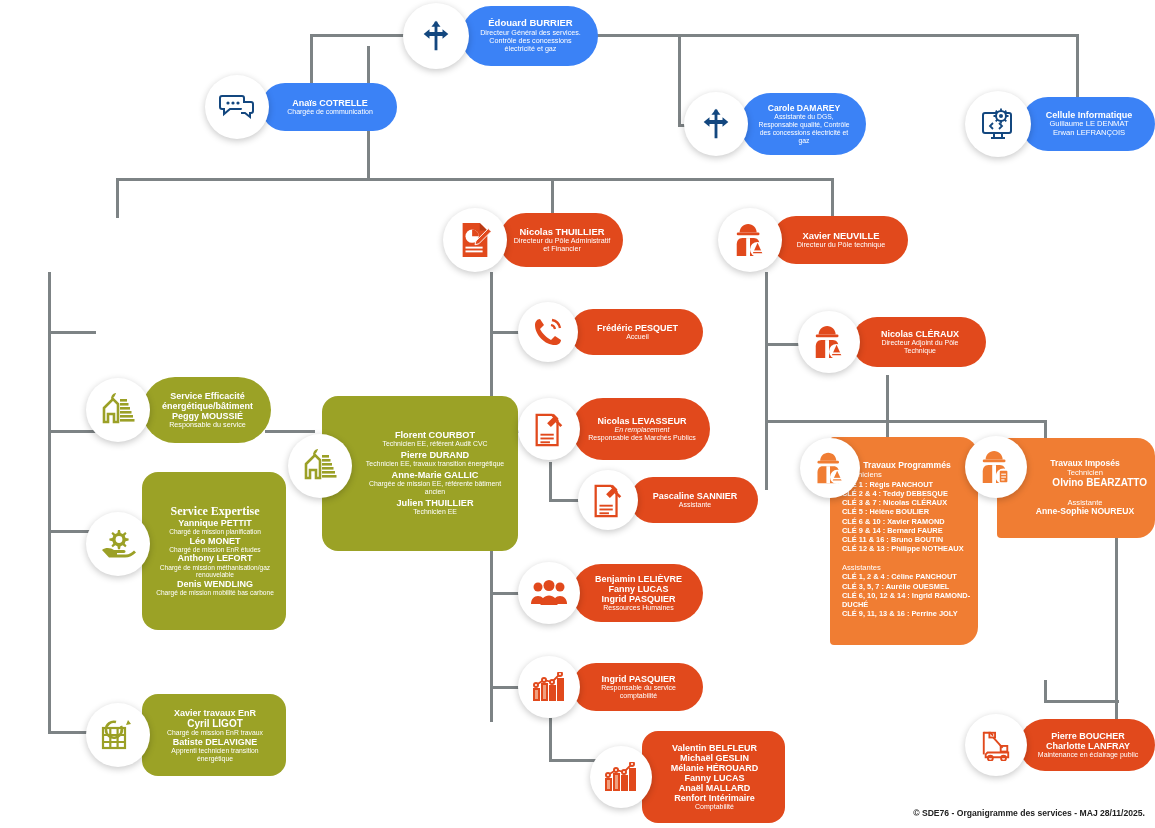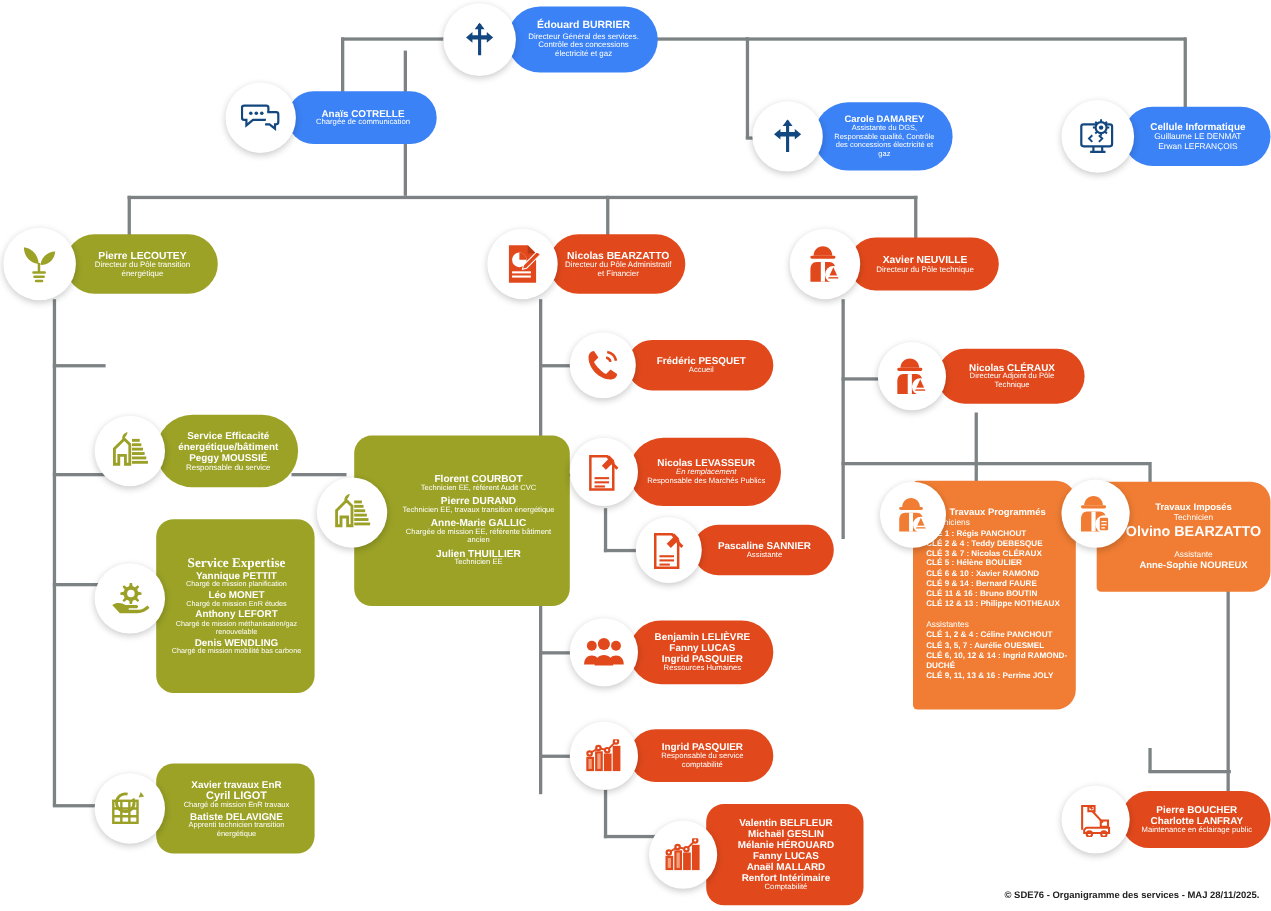--- a/index.html
+++ b/index.html
@@ -159,36 +159,20 @@
         <path d="M14 16 l-3 3 l3 3 M20 16 l3 3 l-3 3" stroke-width="1.8"></path>
       </svg>
     </div>
     <div class="pill round c-blue" style="margin-left:56px; width:134px; min-height:54px;">
       <div class="nm" style="font-size:9px;">Cellule Informatique</div>
       <div class="rl" style="font-size:7.6px;">Guillaume LE DENMAT</div>
       <div class="rl" style="font-size:7.6px;">Erwan LEFRANÇOIS</div>
     </div>
   </div>
 
-  <div class="node" style="left:3px; top:206px; width:195px; height:68px;">
-    <div class="disc" style="width:66px; height:66px;">
-      <svg width="36" height="38" viewBox="0 0 36 40" fill="#9ba226">
-        <path d="M17 20 C17 12 11 5 3 4 C3 13 9 19 17 20 Z"></path>
-        <path d="M19 20 C20 13 26 8 33 8 C32 16 27 21 19 21 Z"></path>
-        <rect x="16.2" y="19" width="2.4" height="9"></rect>
-        <rect x="11" y="27" width="13" height="2.4" rx="1"></rect>
-        <rect x="12" y="31" width="11" height="2.4" rx="1"></rect>
-        <rect x="13.5" y="35" width="8" height="2.4" rx="1"></rect>
-      </svg>
-    </div>
-    <div class="pill round c-olive" style="margin-left:56px; width:139px; min-height:54px;">
-      <div class="nm" style="font-size:9.4px;">Pierre LECOUTEY</div>
-      <div class="rl" style="font-size:7.2px;">Directeur du Pôle transition énergétique</div>
-    </div>
-  </div>
 
 
   <div class="node" style="left:86px; top:371px; width:185px; height:78px;">
     <div class="disc" style="width:64px; height:64px;">
       <svg width="36" height="36" viewBox="0 0 36 36" fill="#9ba026">
         <path d="M4 16 L13 7 L18 12 v18 h-4 v-8 h-6 v8 h-4 Z" fill="none" stroke="#9ba026" stroke-width="2.6"></path>
         <path d="M11 7 C11 3 14 1 16 1 C15 4 14 6 11 7 Z"></path>
         <rect x="20" y="7" width="7" height="2.6"></rect>
         <rect x="20" y="11" width="8.5" height="2.6"></rect>
         <rect x="20" y="15" width="10" height="2.6"></rect>
@@ -295,21 +279,21 @@
         <path d="M4 2 h18 l8 8 v28 h-26 Z"></path>
         <path d="M22 2 v8 h8 Z" fill="#b93a14"></path>
         <circle cx="14" cy="16" r="7" fill="#fff"></circle>
         <path d="M14 16 L14 9 A7 7 0 0 1 21 16 Z" fill="#e1491c"></path>
         <rect x="7" y="27" width="18" height="2" fill="#fff"></rect>
         <rect x="7" y="31" width="18" height="2" fill="#fff"></rect>
         <path d="M31 8 l3 3 l-13 13 l-4 1 l1 -4 Z" fill="#e1491c" stroke="#fff" stroke-width="1"></path>
       </svg>
     </div>
     <div class="pill round c-orange" style="margin-left:56px; width:124px; min-height:54px;">
-      <div class="nm" style="font-size:9.4px;">Nicolas BEARZATTO</div>
+      <div class="nm" style="font-size:9.4px;">Nicolas THUILLIER</div>
       <div class="rl" style="font-size:7.2px;">Directeur du Pôle Administratif et Financier</div>
     </div>
   </div>
 
   <div class="node" style="left:518px; top:302px; width:185px; height:60px;">
     <div class="disc" style="width:60px; height:60px;">
       <svg width="32" height="32" viewBox="0 0 32 32" fill="#e1491c">
         <path d="M8 3 C5 3 3 6 3 9 C3 19 13 29 23 29 C26 29 29 27 29 24 l-6 -4 l-4 4 C15 22 10 17 8 13 l4 -4 Z"></path>
         <path d="M20 4 a10 10 0 0 1 8 8" fill="none" stroke="#e1491c" stroke-width="2.4"></path>
         <path d="M19 9 a5 5 0 0 1 4 4" fill="none" stroke="#e1491c" stroke-width="2.2"></path>
@@ -499,21 +483,21 @@
         <circle cx="25" cy="29" r="8.4" fill="#fff"></circle>
         <rect x="21" y="23" width="8" height="12" rx="1" fill="#f07d33"></rect>
         <rect x="22.5" y="26" width="5" height="1.2" fill="#fff"></rect>
         <rect x="22.5" y="29" width="5" height="1.2" fill="#fff"></rect>
         <rect x="22.5" y="32" width="3.5" height="1.2" fill="#fff"></rect>
       </svg>
     </div>
     <div class="pill blk c-orange2" style="margin-left:32px; width:158px; min-height:100px; padding:8px 8px 8px 26px;">
       <div class="nm" style="font-size:8.6px;">Travaux Imposés</div>
       <div class="rl" style="font-size:7.6px;">Technicien</div>
-      <div class="nm" style="font-size:13px;">Olvino BEARZATTO</div>
+      <div class="nm" style="font-size:10px;text-align:right;">Olvino BEARZATTO</div>
       <div class="rl" style="font-size:7.6px; margin-top:10px;">Assistante</div>
       <div class="nm" style="font-size:8.6px;">Anne-Sophie NOUREUX</div>
     </div>
   </div>
 
   <div class="node" style="left:965px; top:712px; width:190px; height:66px;">
     <div class="disc" style="width:62px; height:62px;">
       <svg width="36" height="32" viewBox="0 0 38 34" fill="none" stroke="#e1491c" stroke-width="2">
         <path d="M6 3 v24"></path>
         <path d="M6 4 h7 l3 3"></path>

